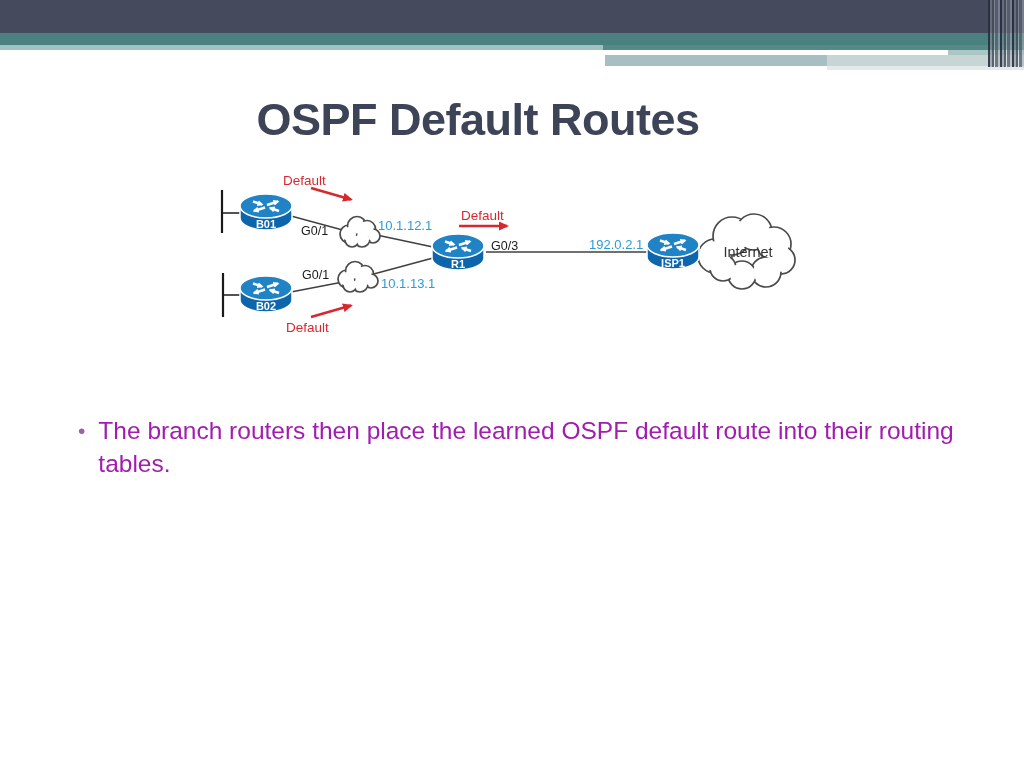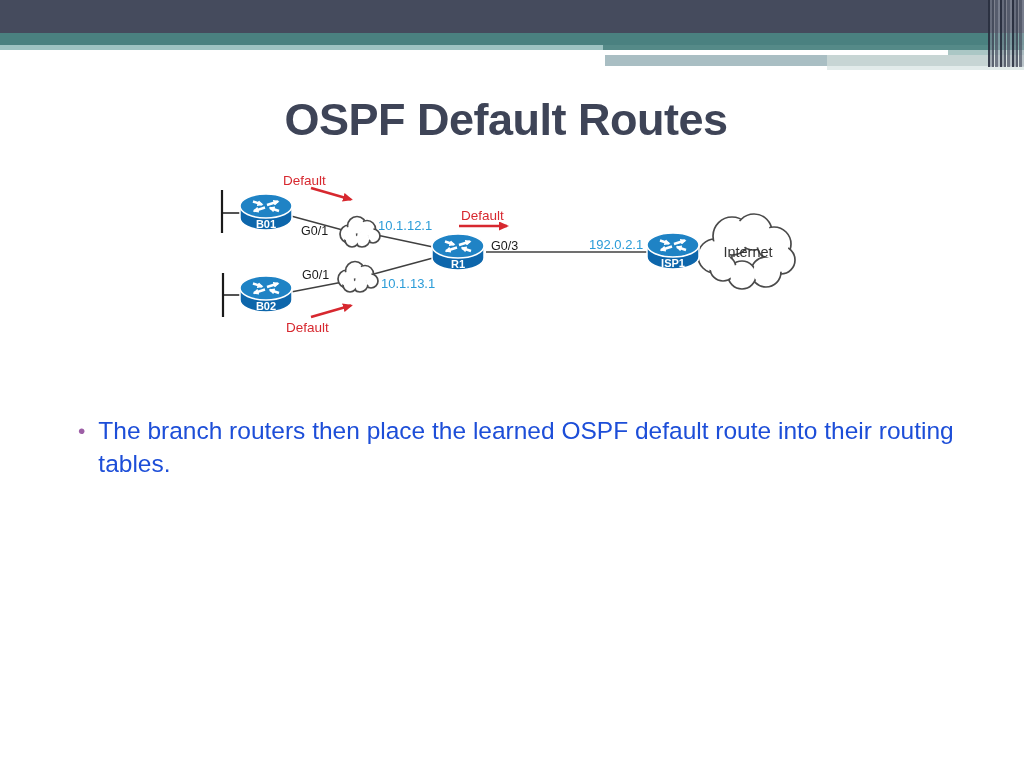--- a/index.html
+++ b/index.html
@@ -25,21 +25,21 @@
       rgba(130,136,150,.55) 2px 4px,
       rgba(70,76,92,.85) 4px 6px,
       rgba(255,255,255,.3) 6px 7px,
       rgba(90,96,112,.8) 7px 10px,
       rgba(170,176,188,.5) 10px 12px);
   }
   
   .title{
     left:0;top:92px;width:956px;text-align:center;
     font-size:45px;font-weight:700;color:#3e4457;letter-spacing:-0.5px;
-    line-height:56px;margin:0;padding-left:28px;
+    line-height:56px;margin:0;
   }
   
   .diagram{left:200px;top:160px;width:620px;height:190px;position:absolute;}
   .diagram text{font-family:"Liberation Sans",sans-serif;}
   .link{stroke:#404040;stroke-width:1.5;fill:none;}
   .lan{stroke:#1a1a1a;stroke-width:2.2;fill:none;}
   .stub{stroke:#1a1a1a;stroke-width:1.5;fill:none;}
   .cloud-edge{fill:#ffffff;stroke:#4a4a4a;stroke-width:1.7;}
   .cloud-fill{fill:#ffffff;stroke:none;}
   .router-body{fill:#0d66ab;stroke:#ffffff;stroke-width:1.5;}
@@ -50,21 +50,21 @@
   .red-label{fill:#d7282f;font-size:13.5px;}
   .port-label{fill:#1a1a1a;font-size:12.5px;}
   .ip-label{fill:#2b9cd8;font-size:13px;}
   .inet-label{fill:#333333;font-size:14.5px;text-anchor:middle;}
   
   .bullet-row{
     left:78px;top:414px;width:880px;display:flex;align-items:flex-start;gap:13px;
   }
   .bullet-dot{color:#9d5fa6;font-size:21px;line-height:33px;flex:0 0 auto;}
   .bullet-text{
-    margin:0;font-size:24.5px;line-height:33px;color:#1d4ed8;width:860px;
+    margin:0;font-size:24.5px;line-height:33px;color:#a21caf;width:860px;
   }
 </style>
 </head>
 <body>
 
 <div class="abs">
   <div class="abs bar-dark"></div>
   <div class="abs bar-teal"></div>
   <div class="abs bar-lt-left"></div>
   <div class="abs bar-t-right"></div>

